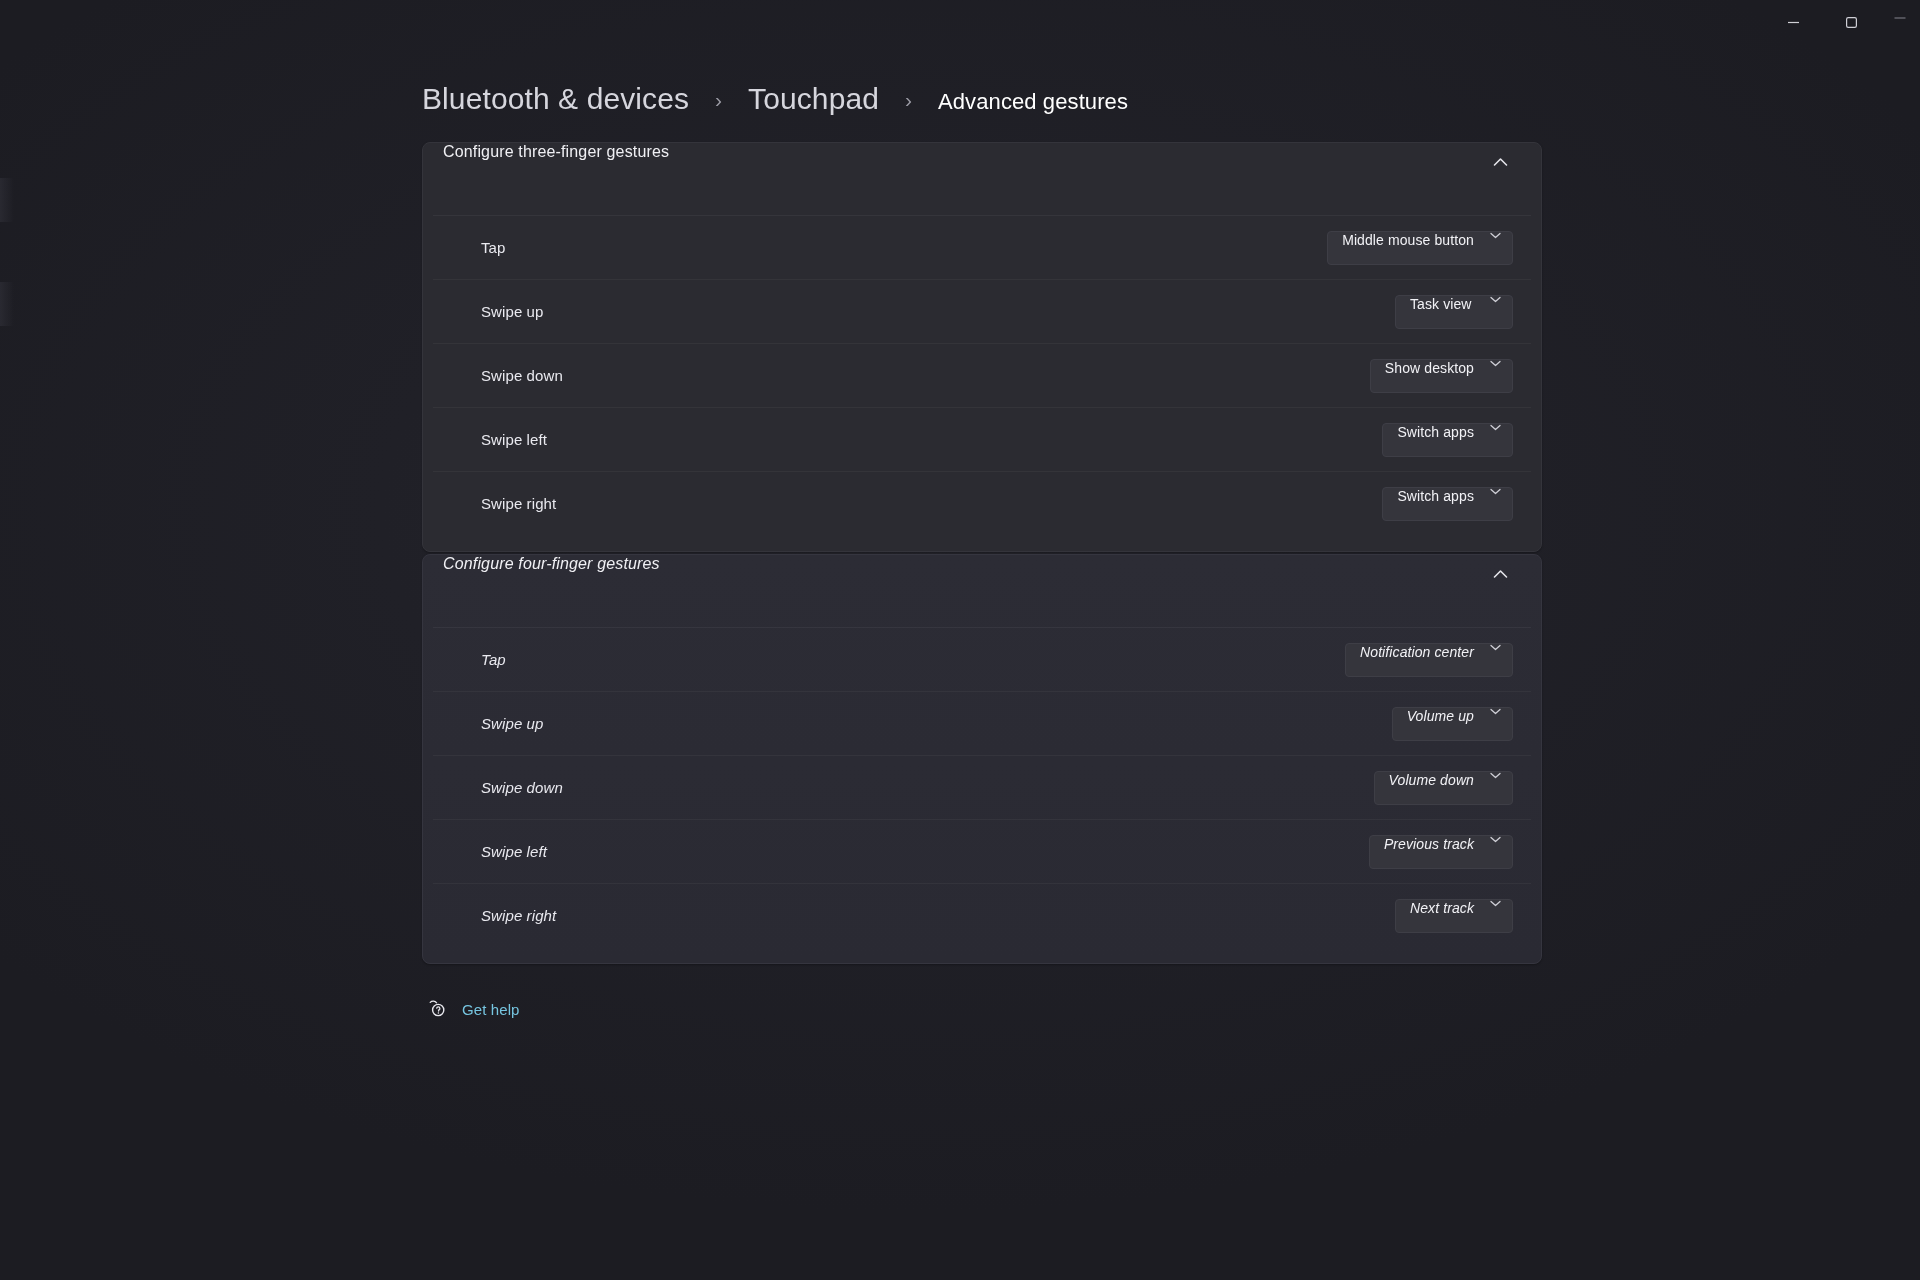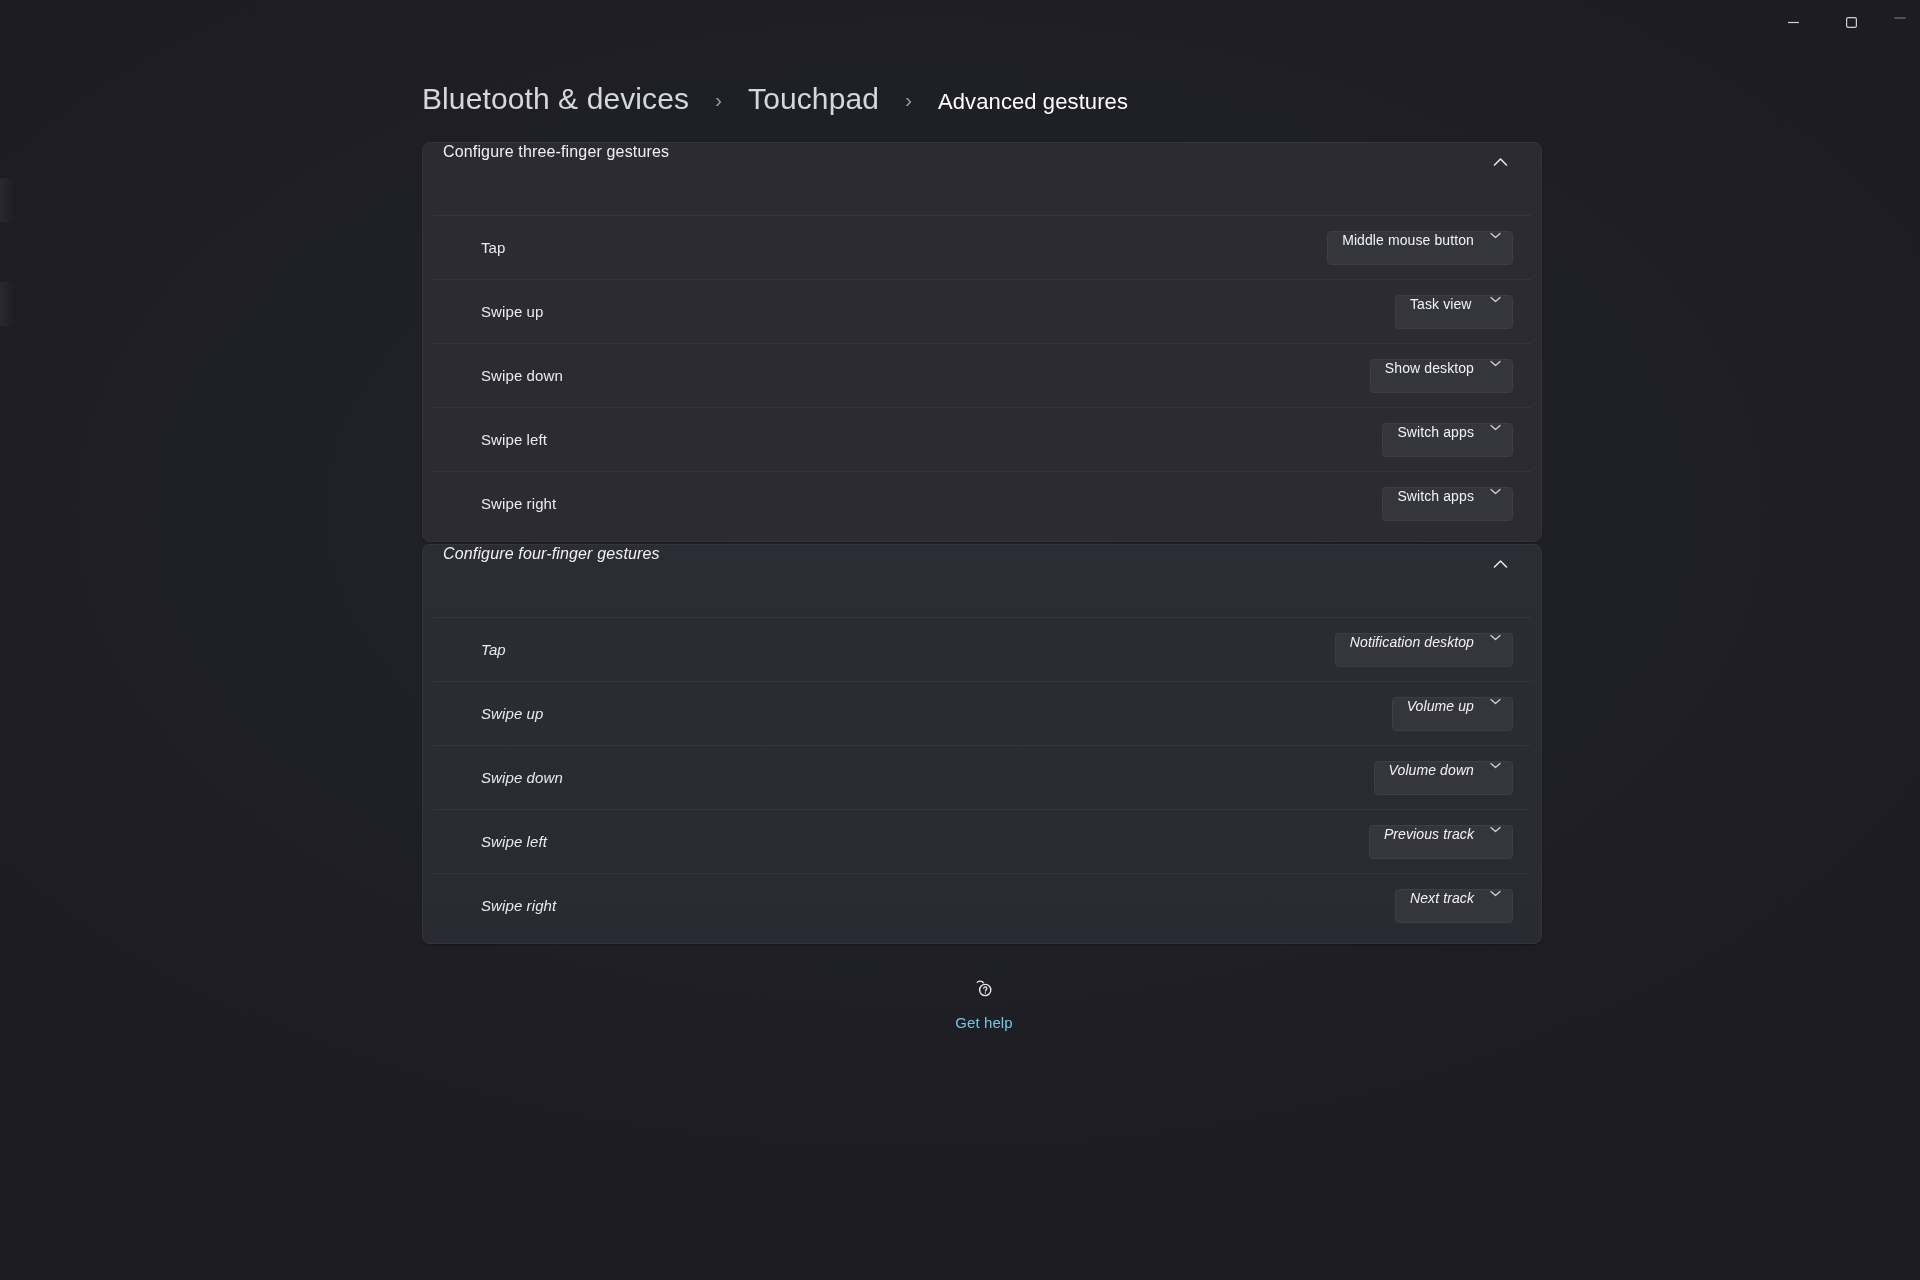--- a/index.html
+++ b/index.html
@@ -142,21 +142,21 @@
     display: flex;
     align-items: center;
     justify-content: center;
     border-radius: 4px;
     color: #e4e4ea;
     background: transparent;
     border: none;
     cursor: default;
   }
 
-  .rows { padding: 0 0 6px 0; }
+  .rows { padding: 0 0 16px 0; }
 
   .gesture-row {
     display: flex;
     align-items: center;
     height: 64px;
     margin: 0 10px;
     padding: 0 18px 0 48px;
     border-top: 1px solid rgba(255,255,255,.045);
     cursor: default;
   }
@@ -195,21 +195,20 @@
   }
 
   
   #get-help {
     display: flex;
     align-items: center;
     gap: 14px;
     margin-top: 34px;
     padding-left: 4px;
     cursor: default;
-    flex-direction: column;
   }
   #get-help-icon {
     width: 22px;
     height: 22px;
     display: flex;
     align-items: center;
     justify-content: center;
     color: #e8e8ee;
   }
   #get-help-label {
@@ -335,21 +334,21 @@
           <svg width="15" height="10" viewBox="0 0 15 10" aria-hidden="true">
             <polyline points="1.5,8 7.5,2 13.5,8" fill="none" stroke="currentColor" stroke-width="1.6" stroke-linecap="round" stroke-linejoin="round"></polyline>
           </svg>
         </button>
       </div>
       <div class="rows">
 
         <div class="gesture-row">
           <span class="gesture-label">Tap</span>
           <div class="dropdown">
-            <span class="dropdown-value">Notification desktop</span>
+            <span class="dropdown-value">Notification center</span>
             <span class="dropdown-caret">
               <svg width="11" height="7" viewBox="0 0 11 7" aria-hidden="true">
                 <polyline points="1,1.5 5.5,5.5 10,1.5" fill="none" stroke="currentColor" stroke-width="1.3" stroke-linecap="round" stroke-linejoin="round"></polyline>
               </svg>
             </span>
           </div>
         </div>
 
         <div class="gesture-row">
           <span class="gesture-label">Swipe up</span>

